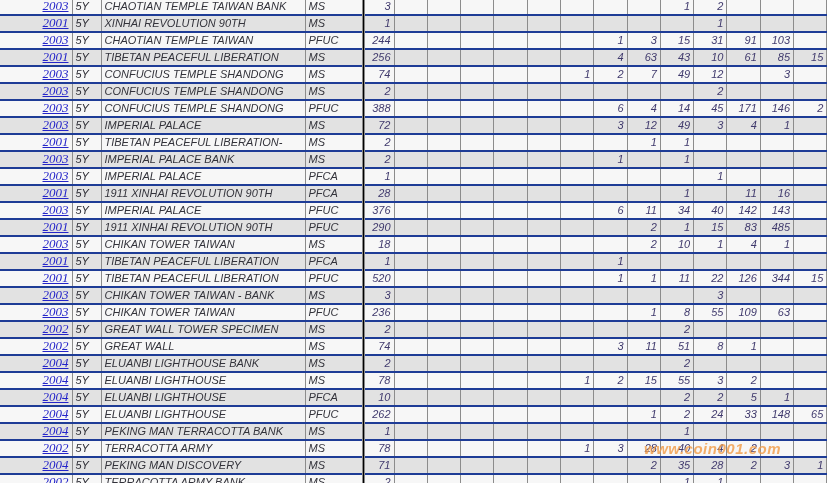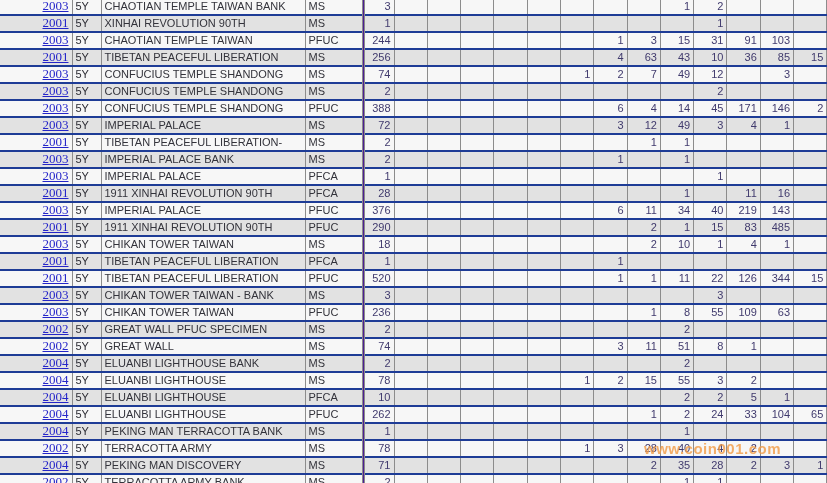--- a/index.html
+++ b/index.html
@@ -1,21 +1,22 @@
 <!DOCTYPE html>
 <html><head>
 <meta charset="utf-8">
 <style>
   html,body{margin:0;padding:0;background:#fff;}
   #screen{
     position:relative;
     width:827px;height:483px;
     overflow:hidden;
-    background:#4c1d95;
+    background:#000000;
     font-family:"Liberation Sans",sans-serif;
+    font-style:italic;
   }
   table.pop{
     border-collapse:collapse;
     table-layout:fixed;
     width:827px;
     margin-top:-1px;
   }
   table.pop tr{height:16px;}
   table.pop tr:nth-child(odd){background:#f7f7f7;}
   table.pop tr:nth-child(even){background:#e2e2e2;}
@@ -163,21 +164,21 @@
           <td class="c-g"></td>
           <td class="c-g"></td>
           <td class="c-g"></td>
           <td class="c-g"></td>
           <td class="c-g"></td>
           <td class="c-g"></td>
           <td class="c-g">4</td>
           <td class="c-g">63</td>
           <td class="c-g">43</td>
           <td class="c-g">10</td>
-          <td class="c-g">36</td>
+          <td class="c-g">61</td>
           <td class="c-g">85</td>
           <td class="c-g">15</td>
         </tr>
         <tr>
           <td class="c-year"><a>2003</a></td>
           <td class="c-term">5Y</td>
           <td class="c-name">CONFUCIUS TEMPLE SHANDONG</td>
           <td class="c-grade">MS</td>
           <td class="c-total">74</td>
           <td class="c-g"></td>
@@ -343,21 +344,21 @@
           <td class="c-g"></td>
           <td class="c-g"></td>
           <td class="c-g"></td>
           <td class="c-g"></td>
           <td class="c-g"></td>
           <td class="c-g"></td>
           <td class="c-g">6</td>
           <td class="c-g">11</td>
           <td class="c-g">34</td>
           <td class="c-g">40</td>
-          <td class="c-g">219</td>
+          <td class="c-g">142</td>
           <td class="c-g">143</td>
           <td class="c-g"></td>
         </tr>
         <tr>
           <td class="c-year"><a>2001</a></td>
           <td class="c-term">5Y</td>
           <td class="c-name">1911 XINHAI REVOLUTION 90TH</td>
           <td class="c-grade">PFUC</td>
           <td class="c-total">290</td>
           <td class="c-g"></td>
@@ -470,21 +471,21 @@
           <td class="c-g">1</td>
           <td class="c-g">8</td>
           <td class="c-g">55</td>
           <td class="c-g">109</td>
           <td class="c-g">63</td>
           <td class="c-g"></td>
         </tr>
         <tr>
           <td class="c-year"><a>2002</a></td>
           <td class="c-term">5Y</td>
-          <td class="c-name">GREAT WALL PFUC SPECIMEN</td>
+          <td class="c-name">GREAT WALL TOWER SPECIMEN</td>
           <td class="c-grade">MS</td>
           <td class="c-total">2</td>
           <td class="c-g"></td>
           <td class="c-g"></td>
           <td class="c-g"></td>
           <td class="c-g"></td>
           <td class="c-g"></td>
           <td class="c-g"></td>
           <td class="c-g"></td>
           <td class="c-g"></td>
@@ -584,21 +585,21 @@
           <td class="c-g"></td>
           <td class="c-g"></td>
           <td class="c-g"></td>
           <td class="c-g"></td>
           <td class="c-g"></td>
           <td class="c-g"></td>
           <td class="c-g">1</td>
           <td class="c-g">2</td>
           <td class="c-g">24</td>
           <td class="c-g">33</td>
-          <td class="c-g">104</td>
+          <td class="c-g">148</td>
           <td class="c-g">65</td>
         </tr>
         <tr>
           <td class="c-year"><a>2004</a></td>
           <td class="c-term">5Y</td>
           <td class="c-name">PEKING MAN TERRACOTTA BANK</td>
           <td class="c-grade">MS</td>
           <td class="c-total">1</td>
           <td class="c-g"></td>
           <td class="c-g"></td>

